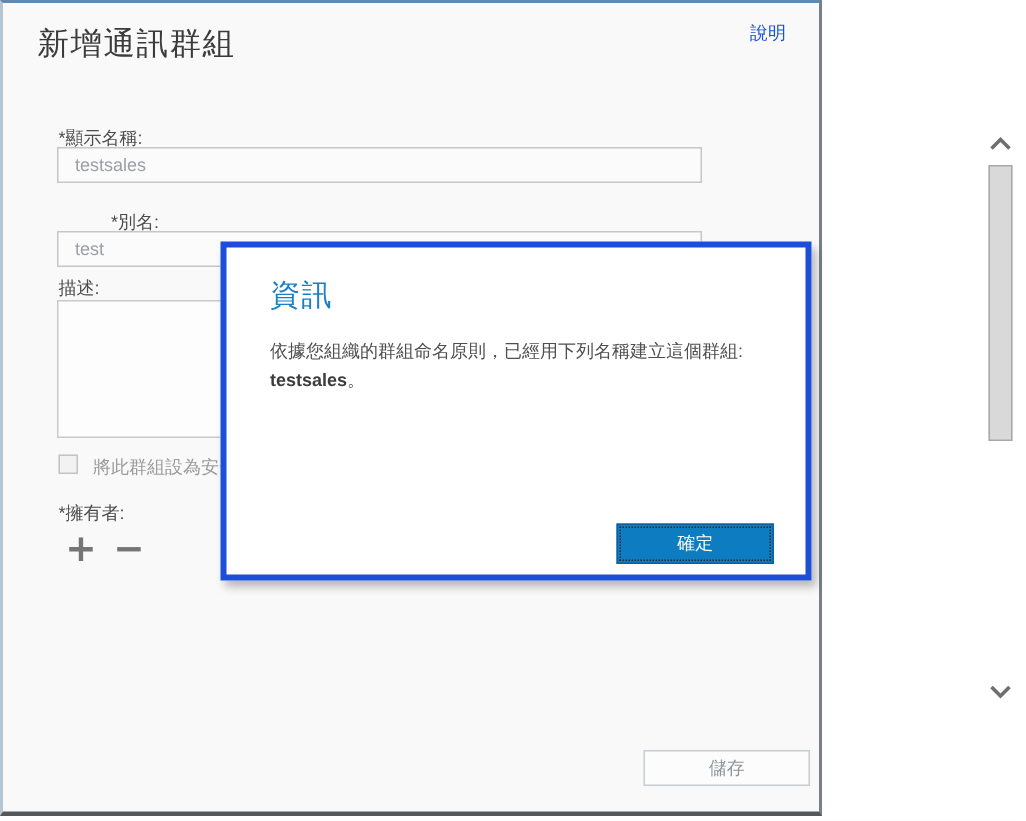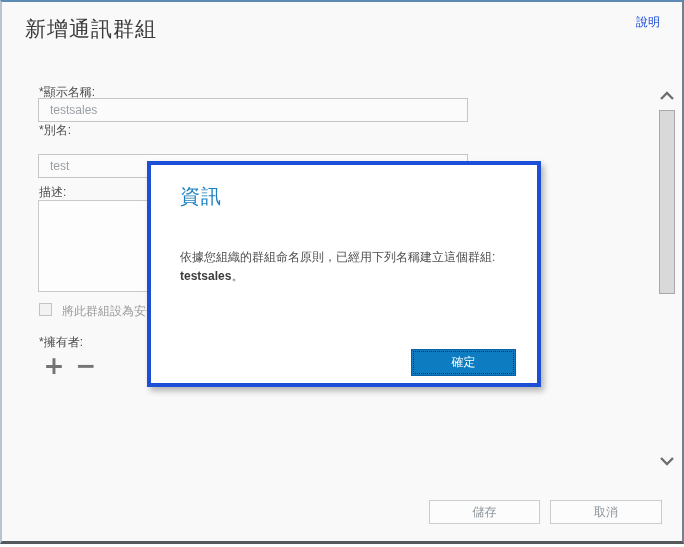--- a/index.html
+++ b/index.html
@@ -2,21 +2,21 @@
 <html><head>
 <meta charset="utf-8">
 <style>
   * { box-sizing: border-box; margin: 0; padding: 0; }
   html, body { background: #ffffff; }
   body {
     font-family: "Liberation Sans", "DejaVu Sans", sans-serif;
     width: 684px; height: 547px; position: relative; overflow: hidden;
   }
   .window {
-    position: absolute; left: 0; top: 0; width: 684px; height: 544px;
+    position: absolute; left: 0; top: 0; width: 548px; height: 544px;
     background: #f9f9f9;
     border-top: 2px solid #5c8ab5;
     border-left: 2px solid #b7c5d1;
     border-right: 2px solid #75808a;
     border-bottom: 3px solid #54585b;
   }
   .page-title {
     position: absolute; left: 23px; top: 13px;
     font-size: 21px; color: #3b3b3b; font-weight: 400; letter-spacing: 1px;
   }
@@ -29,21 +29,21 @@
     font-size: 12px; color: #4c4c4c;
   }
   .txt {
     position: absolute; left: 36px; width: 430px; height: 24px;
     background: #fbfbfb; border: 1px solid #c6c6c6;
     font-family: "Liberation Sans", sans-serif;
     font-size: 12px; color: #9aa0a6; padding: 0 11px; outline: none;
   }
   .txt-display { top: 96px; }
   .lbl-display { top: 82px; }
-  .lbl-alias   { top: 120px; }
+  .lbl-alias   { top: 138px; margin-left: 35px; }
   .txt-alias   { top: 132px; margin-top: 20px; }
   .lbl-desc    { top: 182px; }
   .txt-desc {
     position: absolute; left: 36px; top: 198px; width: 430px; height: 92px;
     background: #fdfdfd; border: 1px solid #c9c9c9; resize: none; outline: none;
   }
   .cb-row { position: absolute; left: 37px; top: 301px; height: 16px; }
   .cb-box {
     position: absolute; left: 0; top: 0; width: 13px; height: 13px;
     background: #f2f2f2; border: 1px solid #c3c3c3;
@@ -96,21 +96,21 @@
     background: #ffffff; border: 4px solid #1d4ed8;
     box-shadow: 3px 4px 6px rgba(0,0,0,0.28);
     z-index: 10;
   }
   .dialog-title {
     position: absolute; left: 29px; top: 18px;
     font-size: 20px; color: #1b7fc2; font-weight: 400; letter-spacing: 1px;
   }
   .dialog-msg {
     position: absolute; left: 29px; top: 60px; width: 340px;
-    font-size: 12px; color: #4e4e4e; line-height: 19px; margin-top: 23px;
+    font-size: 12px; color: #4e4e4e; line-height: 19px;
   }
   .dialog-msg b { color: #3c3c3c; }
   .dialog-ok {
     position: absolute; left: 260px; top: 184px; width: 105px; height: 27px;
     background: #0d7cc1; border: 1px solid #0960a5;
     outline: 1px dotted #2b2b2b; outline-offset: -3px;
     font-family: "Liberation Sans", sans-serif;
     font-size: 12px; color: #ffffff; text-align: center; cursor: pointer;
   }
 </style>
@@ -147,21 +147,20 @@
       </svg>
   </button>
   <div class="sb-thumb"></div>
   <button class="sb-arrow sb-down">
     <svg width="18" height="14" viewBox="0 0 18 14">
         <polyline points="3,4 9,10 15,4" fill="none" stroke="#6f6f6f" stroke-width="2.4"></polyline>
       </svg>
   </button>
 
   <button class="footer-btn btn-save">儲存</button>
-  <button class="footer-btn btn-cancel">取消</button>
 
   <div class="dialog">
     <div class="dialog-title">資訊</div>
     <div class="dialog-msg">
       <span>依據您組織的群組命名原則，已經用下列名稱建立這個群組:</span><br>
       <b>testsales</b><span>。</span>
     </div>
     <button class="dialog-ok">確定</button>
   </div>
 

